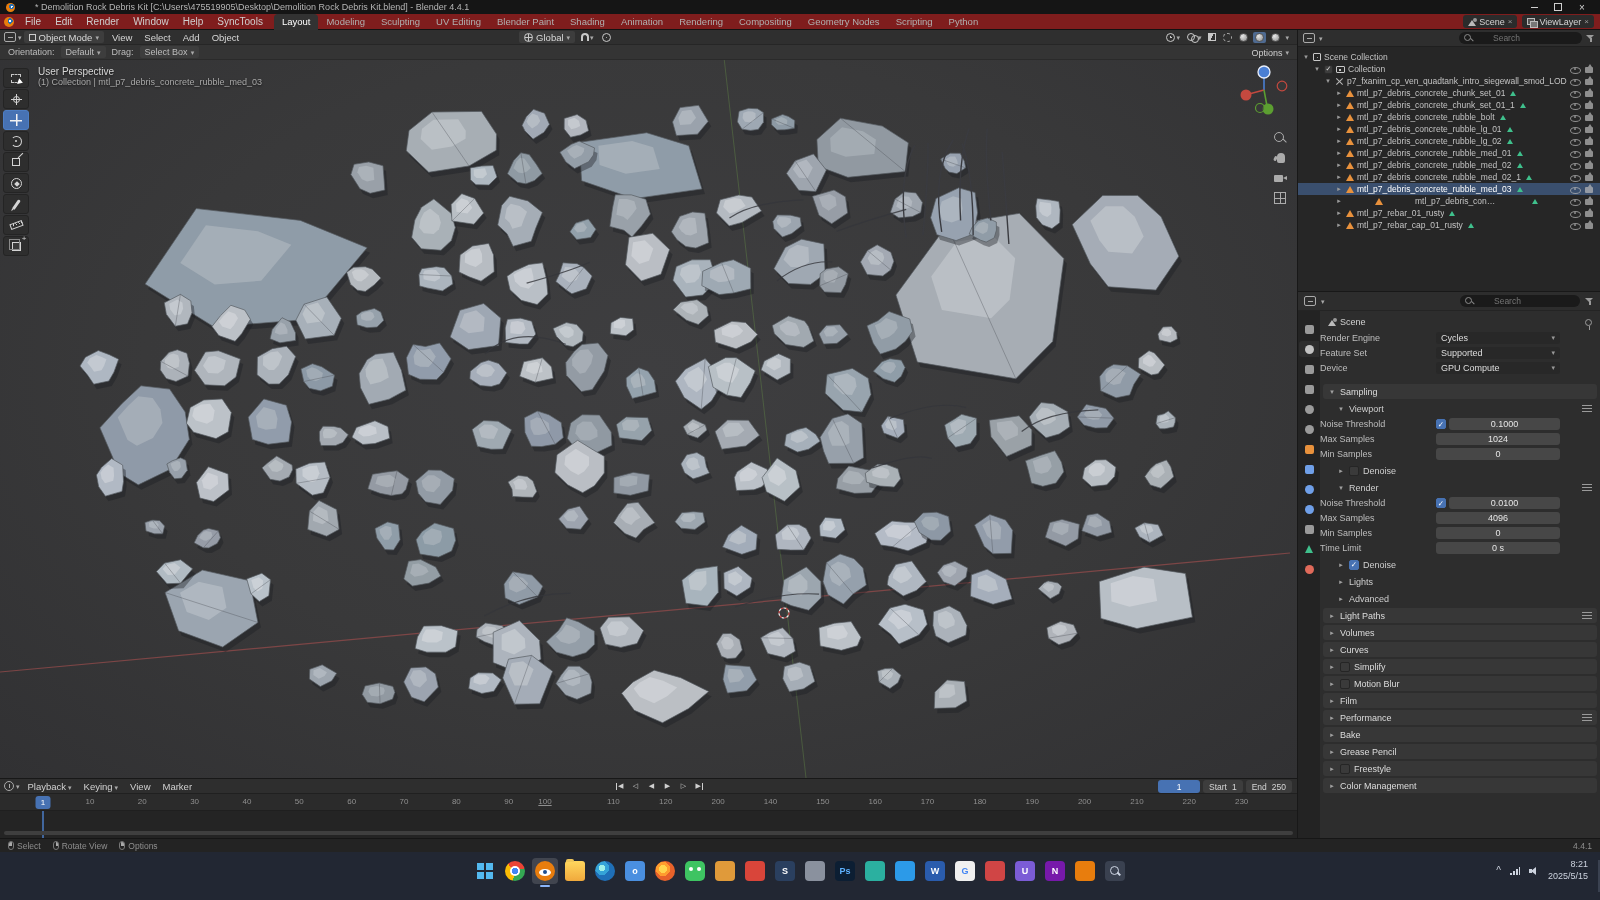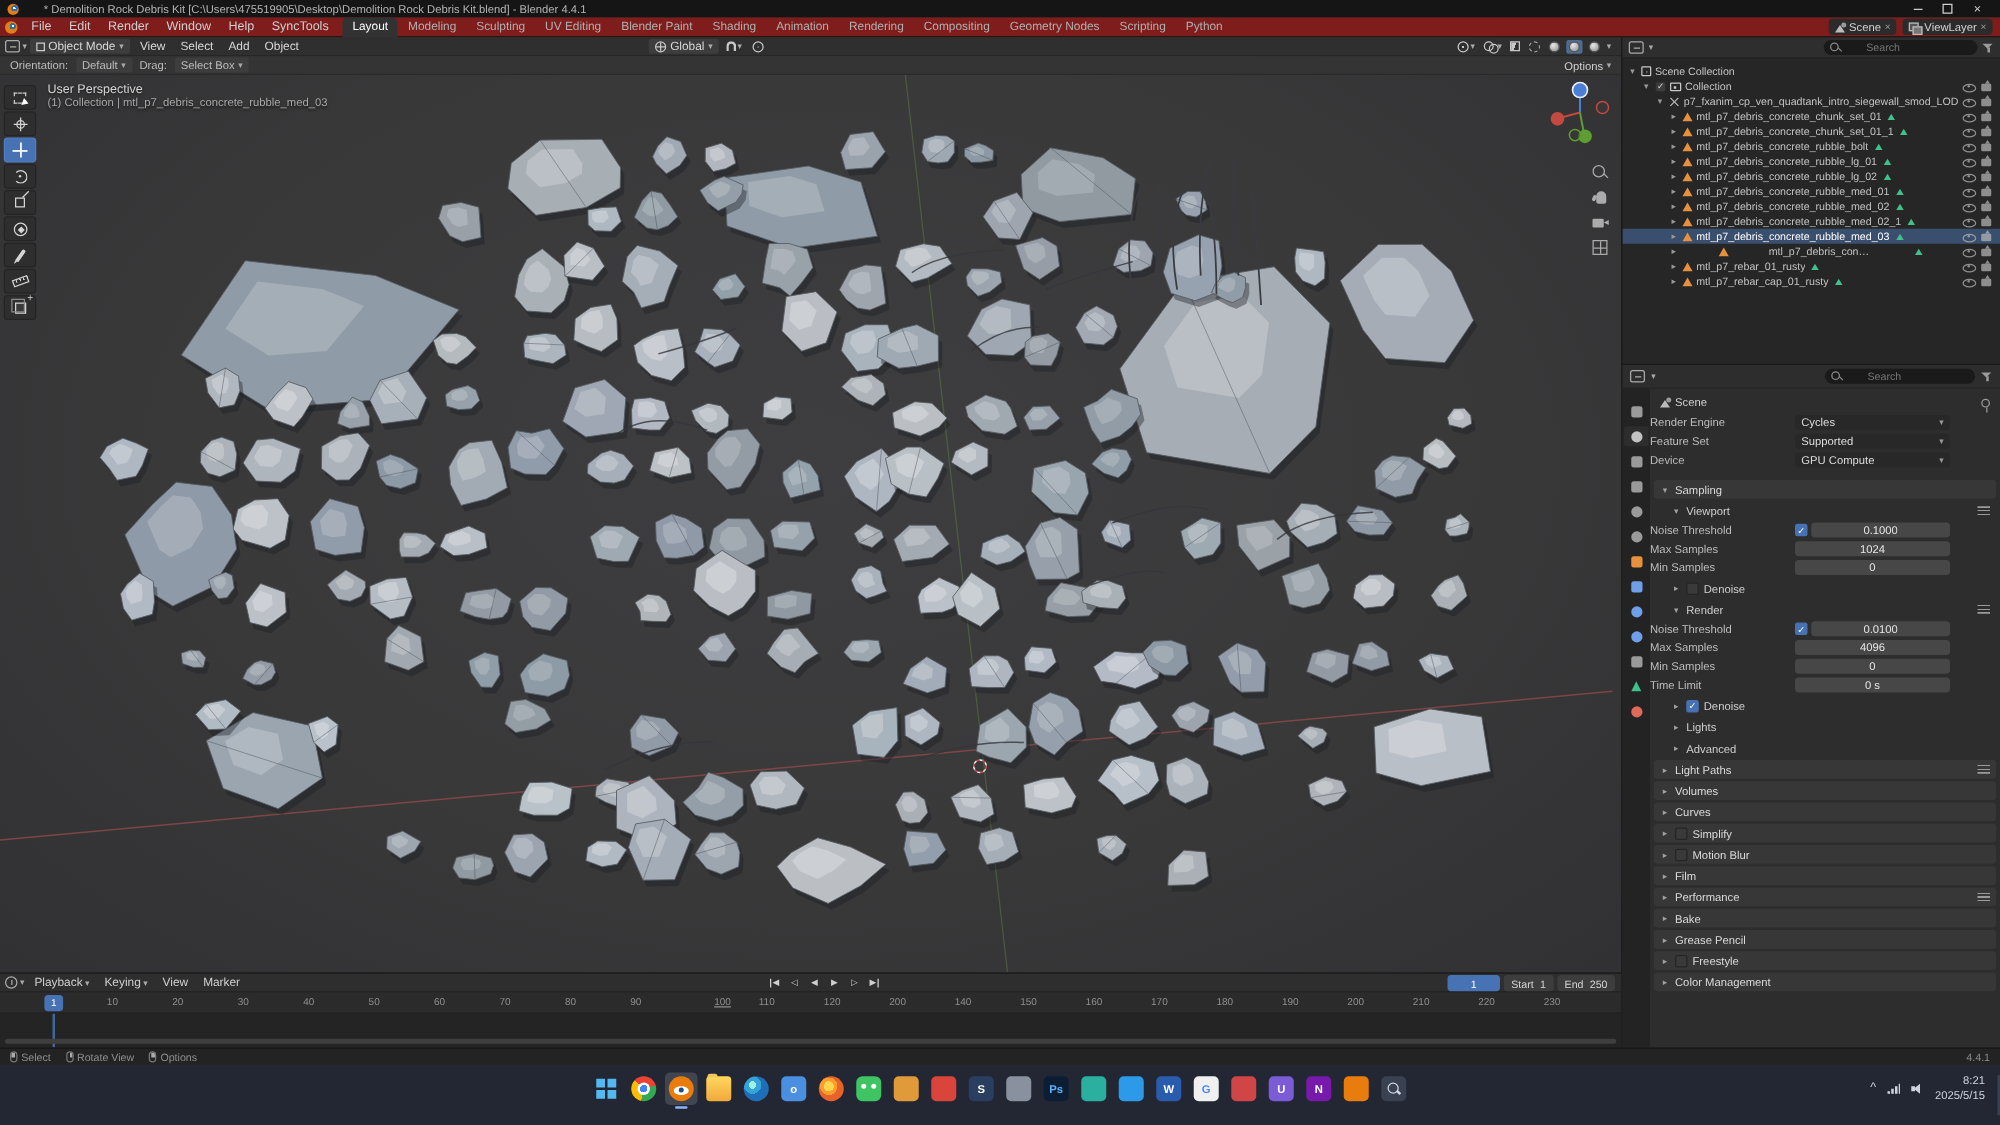--- a/index.html
+++ b/index.html
@@ -1408,21 +1408,21 @@
       <div class="cur-frame" style="left:43px">1</div>
     <div class="tick" style="left: 89.915px;">10</div>
         <div class="tick" style="left: 142.265px;">20</div>
         <div class="tick" style="left: 194.615px;">30</div>
         <div class="tick" style="left: 246.965px;">40</div>
         <div class="tick" style="left: 299.315px;">50</div>
         <div class="tick" style="left: 351.665px;">60</div>
         <div class="tick" style="left: 404.015px;">70</div>
         <div class="tick" style="left: 456.365px;">80</div>
         <div class="tick" style="left: 508.715px;">90</div>
-        <div class="tick" style="left: 578px; text-decoration: underline;">100</div>
+        <div class="tick" style="left: 545px; text-decoration: underline;">100</div>
         <div class="tick" style="left: 613.415px;">110</div>
         <div class="tick" style="left: 665.765px;">120</div>
         <div class="tick" style="left: 718.115px;">200</div>
         <div class="tick" style="left: 770.465px;">140</div>
         <div class="tick" style="left: 822.815px;">150</div>
         <div class="tick" style="left: 875.165px;">160</div>
         <div class="tick" style="left: 927.515px;">170</div>
         <div class="tick" style="left: 979.865px;">180</div>
         <div class="tick" style="left: 1032.21px;">190</div>
         <div class="tick" style="left: 1084.57px;">200</div>

